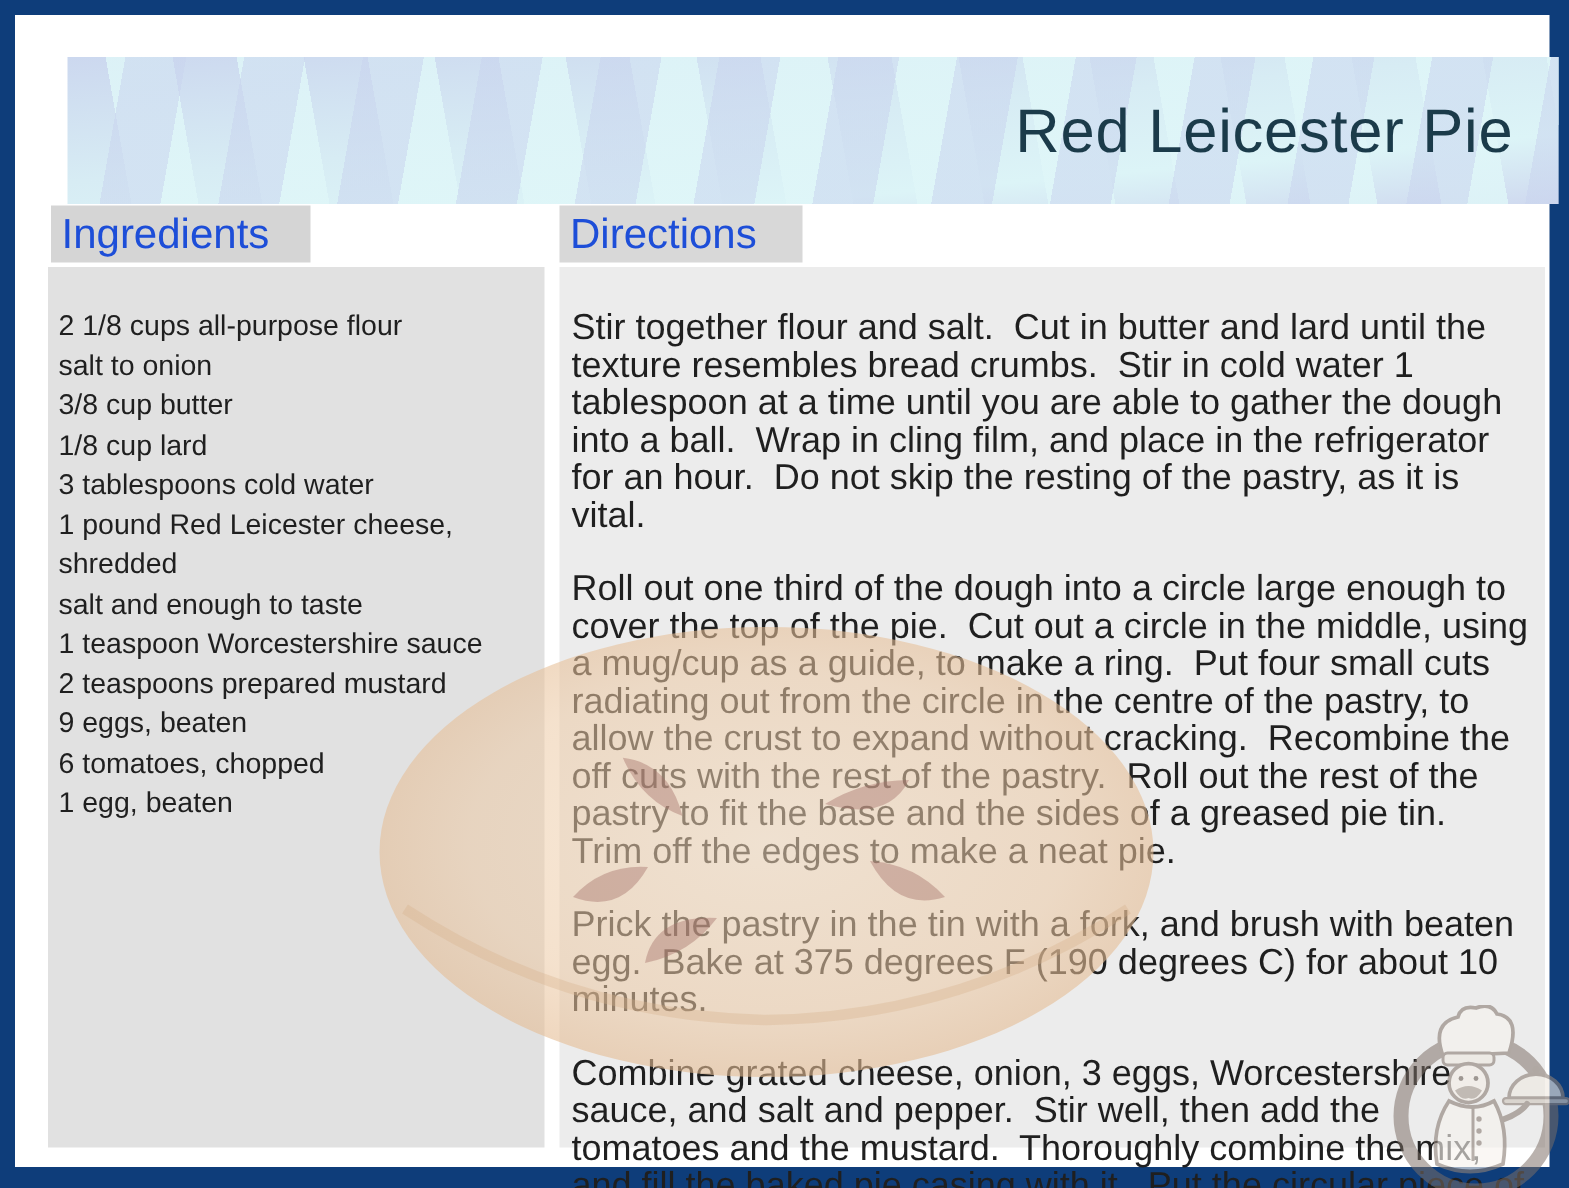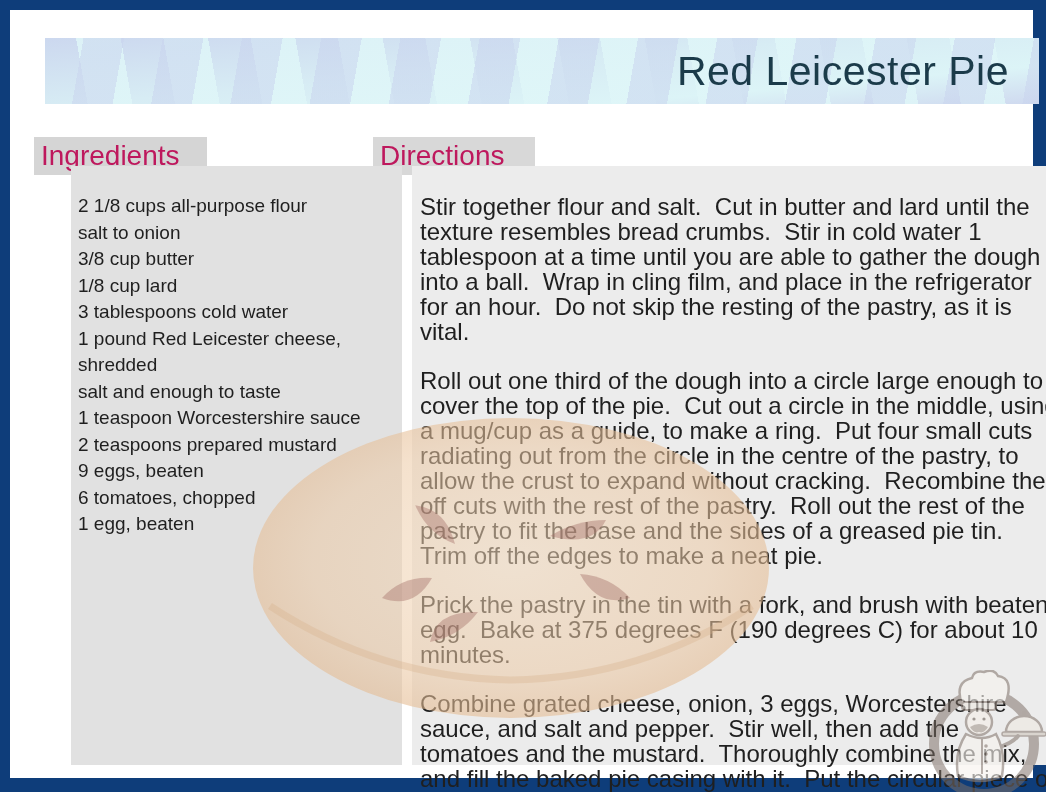--- a/index.html
+++ b/index.html
@@ -4,40 +4,40 @@
 <style>
   html,body{margin:0;padding:0;}
   body{font-family:"Liberation Sans","DejaVu Sans",sans-serif;background:#ffffff;}
   .page{
     position:relative;width:1046px;height:792px;background:#0e3d7a;overflow:hidden;
   }
   .inner{
     position:absolute;left:10px;top:10px;right:13px;bottom:14px;background:#ffffff;
   }
   .banner{
-    position:absolute;left:35px;top:28px;width:994px;height:66px;
+    position:absolute;left:35px;top:28px;width:994px;height:98px;
     background:
       repeating-linear-gradient(100deg, rgba(255,255,255,0) 0 38px, rgba(201,212,238,0.55) 38px 78px),
       repeating-linear-gradient(80deg, rgba(223,246,248,0.0) 0 42px, rgba(223,246,248,0.85) 42px 86px),
       linear-gradient(175deg,#ccd8ef 0%,#d7ecf4 45%,#dcf4f7 75%,#cfd9ef 100%);
     display:flex;align-items:center;justify-content:flex-end;text-align:right;
   }
   .title{
     font-size:41px;color:#1b3b4a;letter-spacing:0.5px;padding-right:30px;line-height:1;
     font-weight:400;
   }
   .head-box{
     position:absolute;top:127px;height:38px;background:#d5d5d5;
     display:flex;align-items:center;
   }
   .head-box.ing{left:24px;width:173px;}
   .head-box.dir{left:363px;width:162px;background:#d8d8d8;align-items:center;}
-  .head-text{font-size:28px;color:#be185d;padding-left:7px;line-height:1;}
+  .head-text{font-size:28px;color:#1d4ed8;padding-left:7px;line-height:1;}
   .col{
-    position:absolute;top:156px;bottom:13px;margin-left:39px;
+    position:absolute;top:168px;bottom:13px;
   }
   .col.ing{left:22px;width:331px;background:#e1e1e1;}
   .col.dir{left:363px;width:657px;background:#ececec;}
   .ing-list{padding:27px 4px 0 7px;}
   .ing-item{
     font-size:19px;line-height:26.5px;color:#1f1f1f;white-space:pre-wrap;
   }
   .dir-body{padding:28px 8px 0 8px;}
   .dir-par{
     font-size:24px;line-height:25px;color:#1f1f1f;white-space:pre-wrap;margin:0 0 24px 0;

